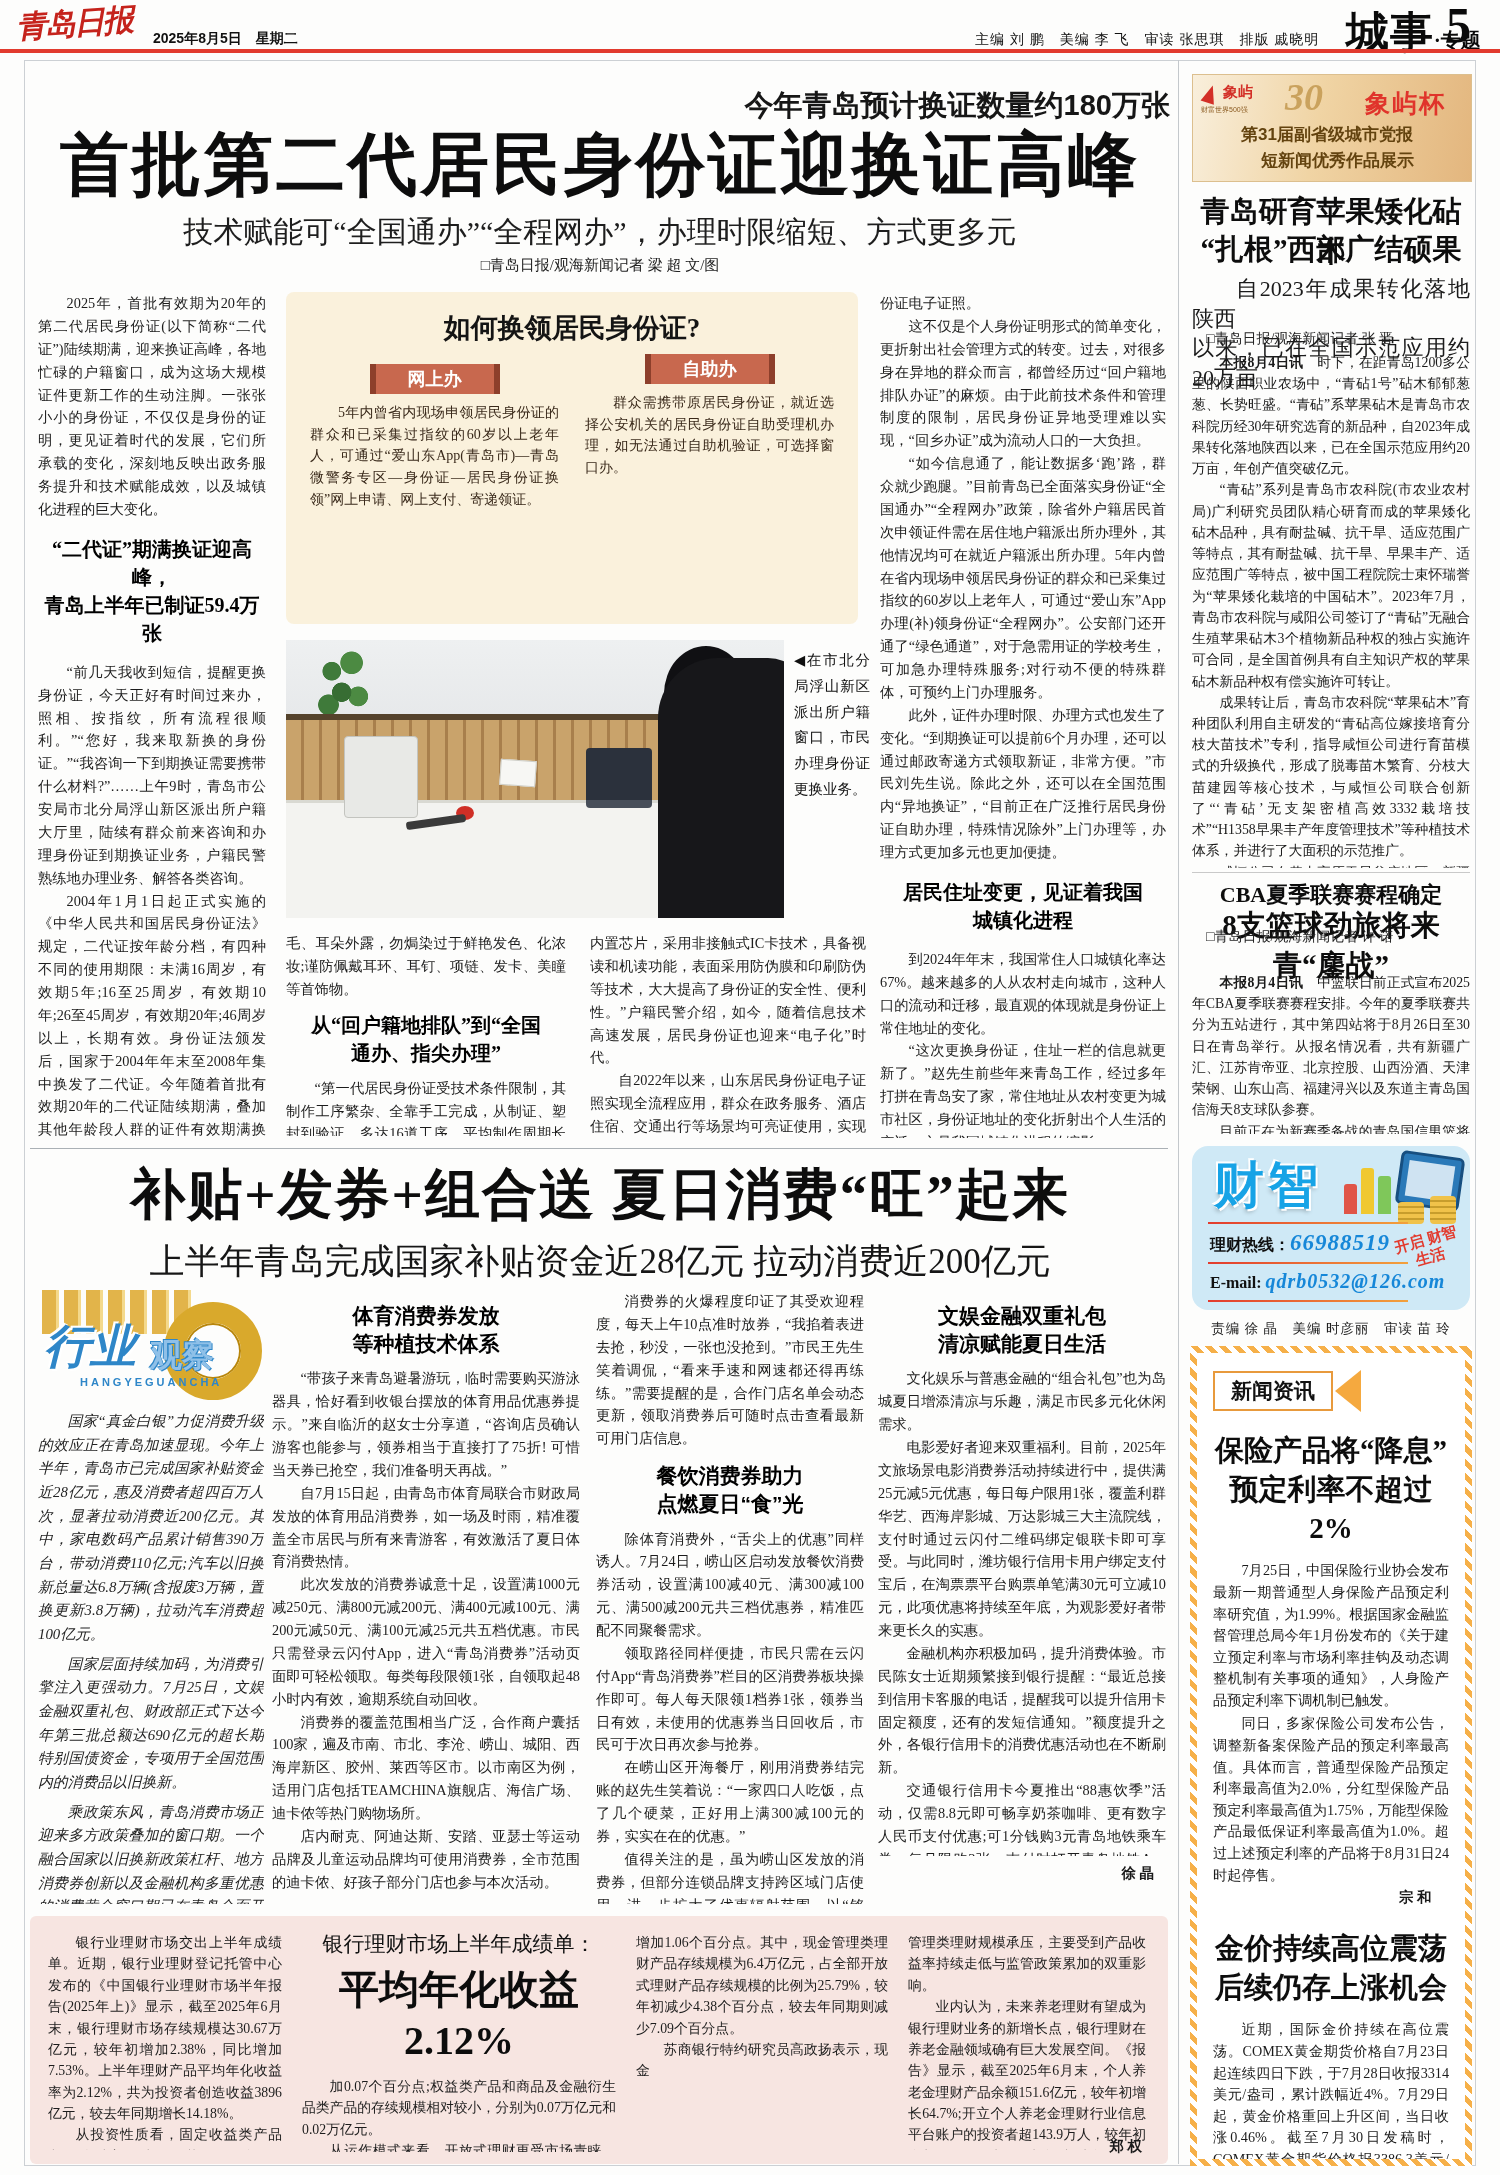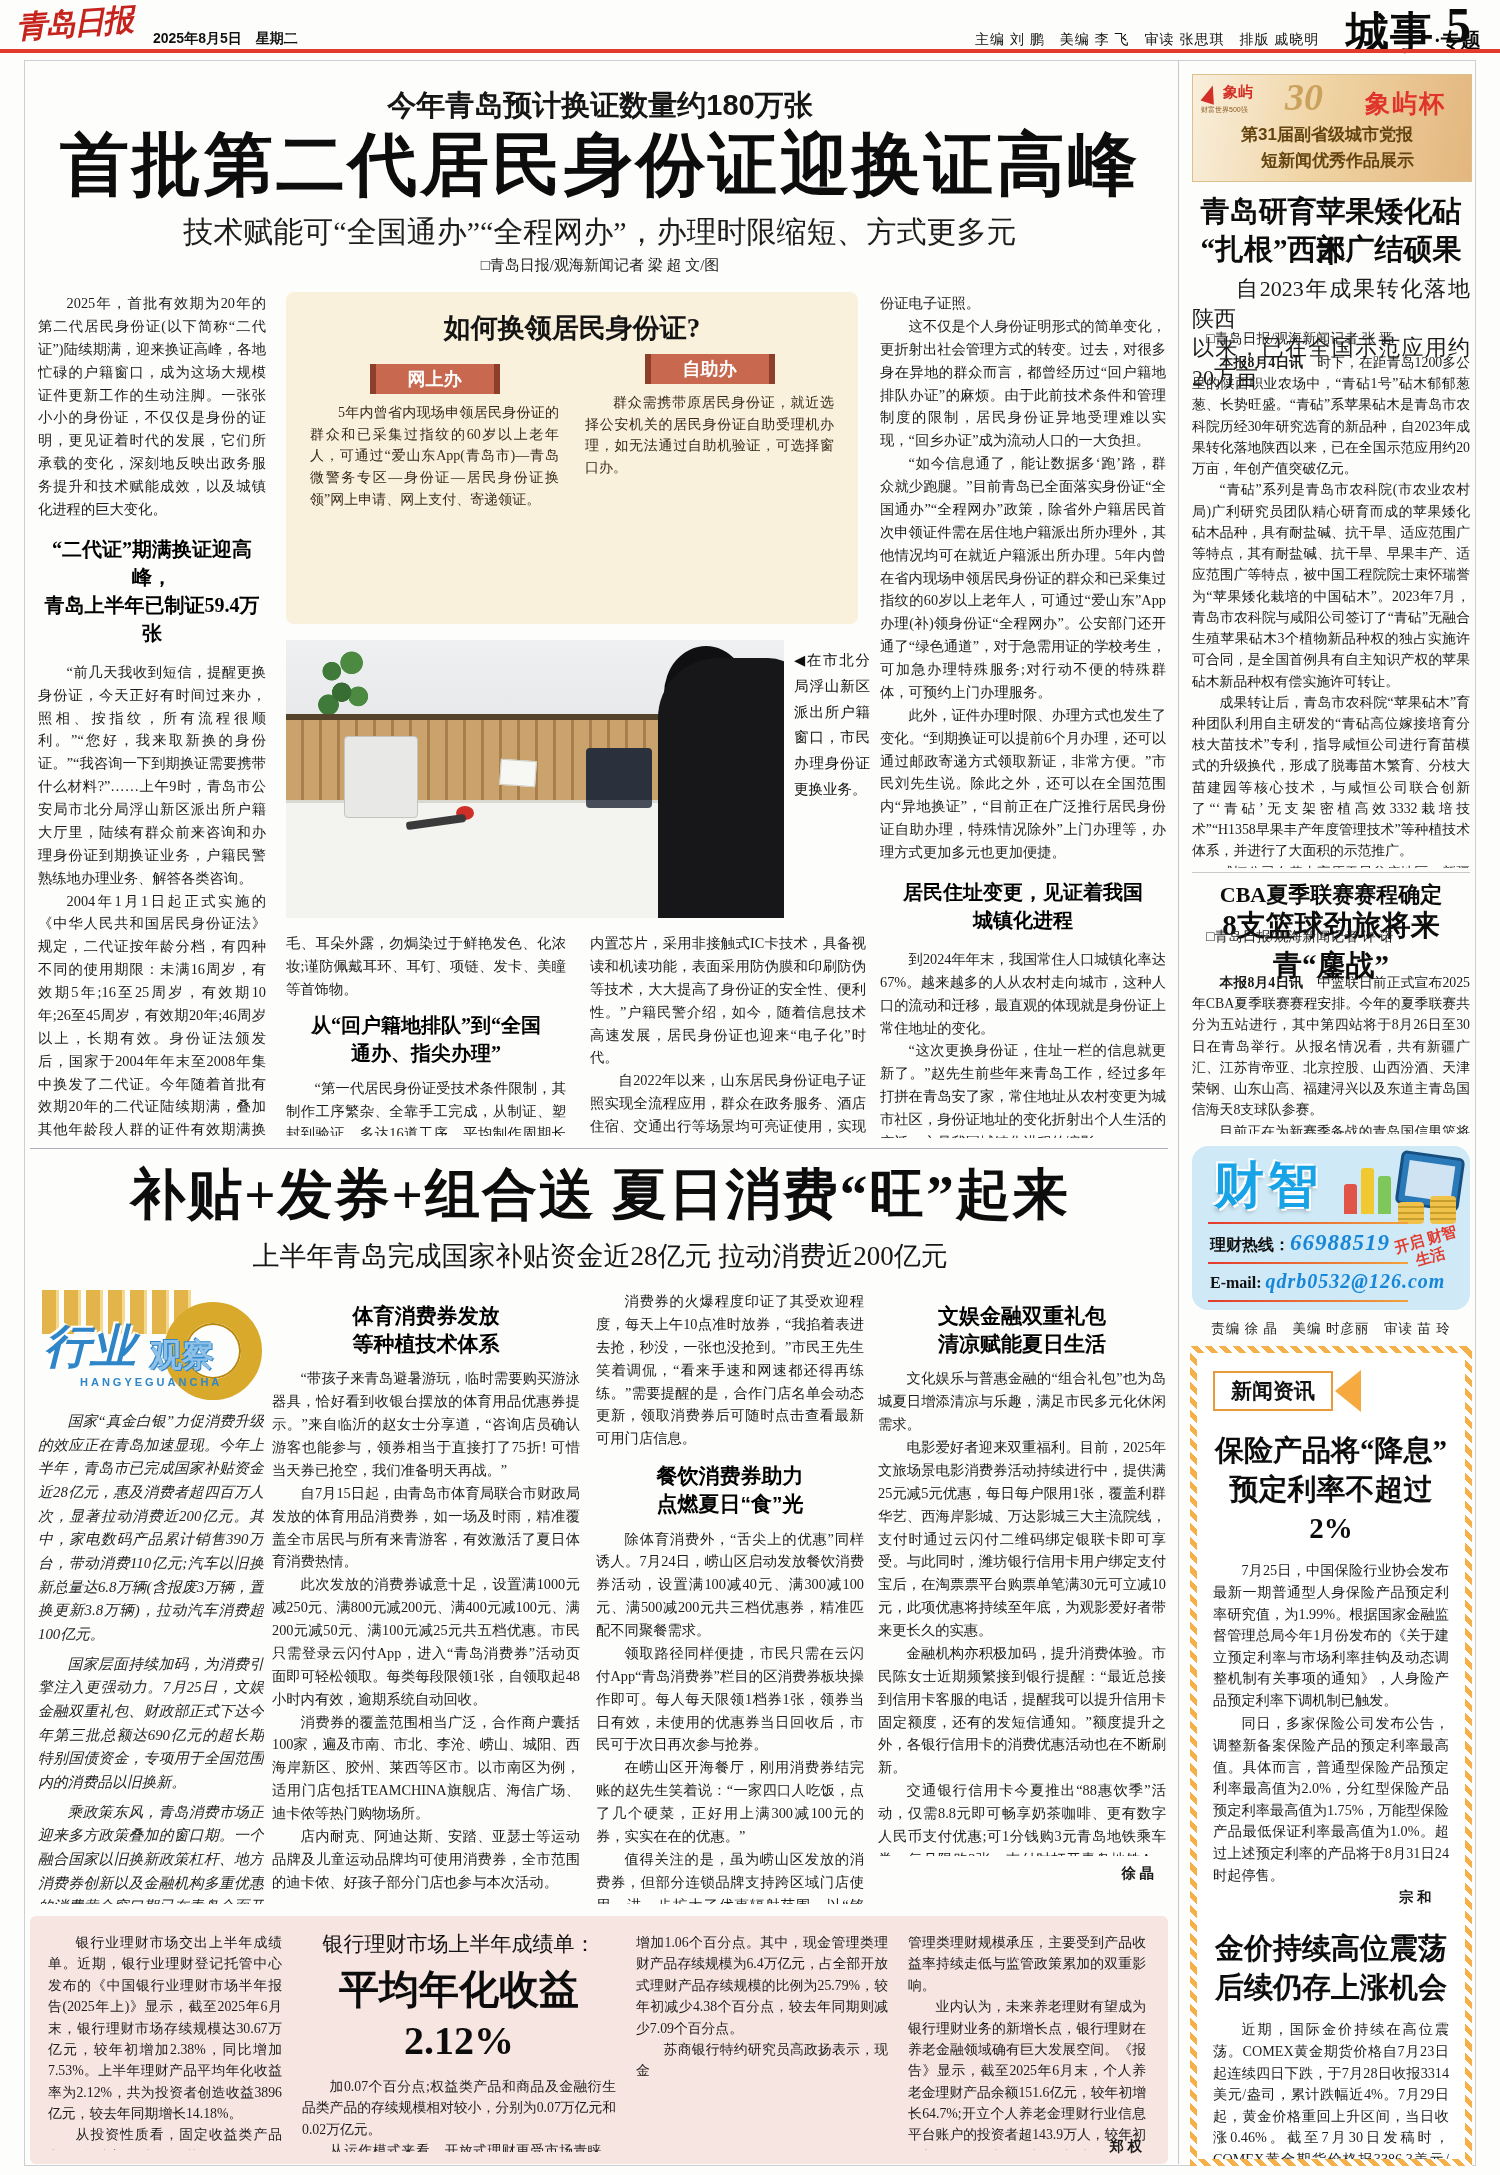--- a/index.html
+++ b/index.html
@@ -20,21 +20,21 @@
         font-style:italic;transform:rotate(-4deg);letter-spacing:-2px;}
   #dateline{left:153px;top:30px;font-size:14px;font-weight:bold;color:#111;}
   #staff{left:975px;top:31px;font-size:14px;color:#111;letter-spacing:1px;}
   #sect{left:1346px;top:4px;font-size:43px;font-weight:900;color:#0a0a0a;letter-spacing:1px;}
   #sect small{font-size:20px;font-weight:bold;letter-spacing:0;}
   #pageno{left:1446px;top:-4px;font-size:50px;font-weight:bold;color:#0a0a0a;}
   #redrule{left:0;top:49px;width:1500px;height:4px;background:#e23b2e;}
   #frame{left:24px;top:60px;width:1450px;height:2104px;border:1px solid #ccd0d4;}
 
   
-  #kicker{left:30px;top:86px;width:1140px;font-size:29px;font-weight:bold;color:#161616;}
+  #kicker{left:30px;top:86px;width:1140px;font-size:29px;font-weight:bold;color:#161616;text-align:right;}
   #headline1{left:30px;top:119px;width:1140px;font-size:69px;font-weight:900;letter-spacing:3px;color:#0d0d0d;}
   #subhead1{left:30px;top:212px;width:1140px;font-size:30px;color:#1e1e1e;}
   #byline1{left:30px;top:256px;width:1140px;font-size:15px;color:#222;}
   #lead-col1{left:38px;top:292px;width:228px;height:846px;}
   .sechead{font-weight:900;text-align:center;font-size:20px;line-height:1.4;margin:14px 0;color:#000;}
 
   #howbox{left:286px;top:292px;width:572px;height:332px;background:#faf1dc;border-radius:8px;}
   #howbox h3{margin:18px 0 6px;text-align:center;font-size:27px;font-weight:900;color:#141414;}
   #howcols{column-count:2;column-gap:26px;padding:2px 24px 0;height:262px;overflow:hidden;}
   .howitem{break-inside:avoid;}
@@ -66,21 +66,21 @@
   #photocap{left:794px;top:648px;width:76px;font-size:14.5px;line-height:1.78;color:#101010;text-align:justify;}
 
   #lead-colA{left:286px;top:932px;width:280px;height:204px;}
   #lead-colB{left:590px;top:932px;width:276px;height:204px;}
   #lead-colR{left:880px;top:292px;width:286px;height:846px;}
 
   #div1{left:30px;top:1148px;width:1138px;height:1px;background:#aab0b5;}
 
   
   #headline2{left:30px;top:1158px;width:1140px;font-size:55px;font-weight:900;letter-spacing:2px;color:#0d0d0d;}
-  #subhead2{left:30px;top:1238px;width:1140px;font-size:27px;color:#161616;}
+  #subhead2{left:30px;top:1238px;width:1140px;font-size:35px;color:#161616;}
   #iwcol{left:38px;top:1290px;width:226px;height:614px;}
   .iw-logo{position:relative;height:112px;margin-bottom:8px;}
   .iw-ring{position:absolute;right:2px;top:12px;width:56px;height:56px;border-radius:50%;border:21px solid #d9a92c;box-shadow:0 0 0 2px #b8860b inset;}
   .iw-build{position:absolute;left:4px;top:0;width:150px;height:44px;
             background:repeating-linear-gradient(90deg,#e2b44a 0 14px,#f4d98c 14px 17px,transparent 17px 22px);}
   .iw-t1{position:absolute;left:6px;top:26px;font-size:46px;font-weight:900;font-style:italic;color:#2e86c8;
          text-shadow:2px 2px 0 #fff,-2px -2px 0 #fff;font-family:"Liberation Sans",sans-serif;}
   .iw-t2{position:absolute;left:112px;top:44px;font-size:32px;font-weight:700;color:#8fc0e8;
          text-shadow:1px 1px 0 #2e86c8,-1px -1px 0 #2e86c8;font-family:"Liberation Sans",sans-serif;}
   .iw-latin{position:absolute;left:42px;top:86px;font-size:11px;font-weight:bold;letter-spacing:3px;color:#2e86c8;

